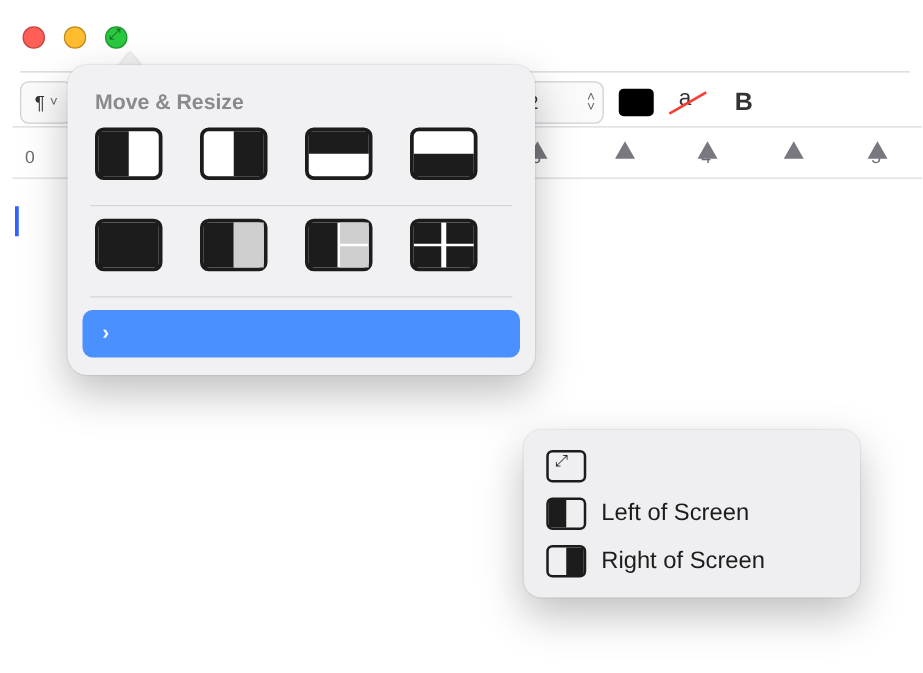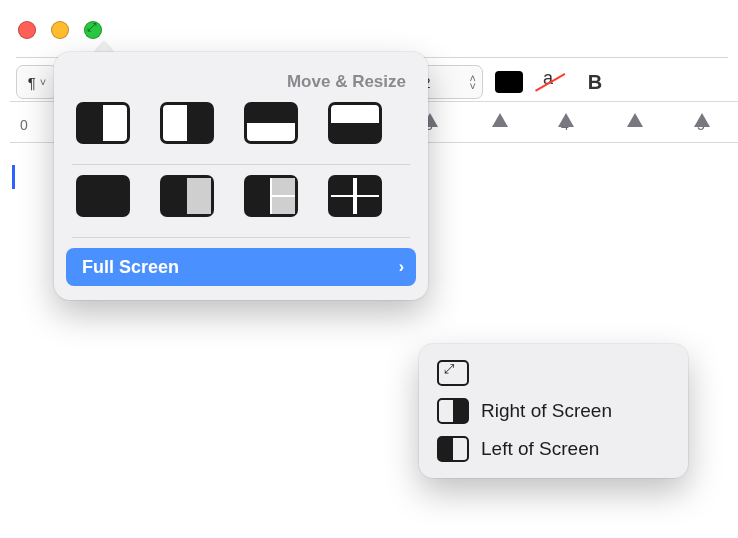--- a/index.html
+++ b/index.html
@@ -27,21 +27,21 @@
   .bold{font-weight:700;font-size:20px;color:#333;width:24px;text-align:center;}
 
   .ruler{position:absolute;left:10px;right:0;top:101px;height:40px;border-top:1px solid #d9d9dd;border-bottom:1px solid #d9d9dd;background:#fff;}
   .ruler .ticks{position:relative;height:100%;}
   .tick{position:absolute;top:0;width:1px;height:9px;background:#bdbdc2;}
   .tick.num{height:0;}
   .tick .n{position:absolute;top:15px;left:-4px;font-size:14px;color:#6c6c70;}
   .ruler .tri{position:absolute;top:11px;width:0;height:0;border-left:8px solid transparent;border-right:8px solid transparent;border-bottom:14px solid #787880;}
   .cursor{position:absolute;left:12px;top:165px;width:3px;height:24px;background:#2f62ff;}
 
-  .menu{position:absolute;left:54px;top:52px;width:358px;background:#f1f1f4;border-radius:16px;box-shadow:0 14px 34px rgba(0,0,0,.25),0 0 0 1px rgba(0,0,0,.06);padding:14px 8px 10px 8px;text-align:right;}
+  .menu{position:absolute;left:54px;top:52px;width:358px;background:#f1f1f4;border-radius:16px;box-shadow:0 14px 34px rgba(0,0,0,.25),0 0 0 1px rgba(0,0,0,.06);padding:14px 8px 10px 8px;}
   .menu h4{margin:6px 14px 10px 14px;font-size:17px;font-weight:600;color:#8a8a8e;}
   .icon-row{display:flex;gap:30px;padding:0 14px 16px 14px;}
   .wicon{width:48px;height:36px;border:3px solid #1c1c1c;border-radius:7px;position:relative;background:#fff;}
   .wicon .fill{position:absolute;background:#1c1c1c;}
   .sep{height:1px;background:#d5d5d9;margin:4px 10px 10px 10px;}
   .fs-row{margin:6px 4px 4px 4px;background:#4a90ff;color:#fff;border-radius:8px;height:38px;display:flex;align-items:center;justify-content:space-between;padding:0 12px 0 16px;font-size:18px;font-weight:600;}
   .fs-row .chev-r{font-size:16px;color:#fff;}
 
   
   .half-gray::after{content:"";position:absolute;right:0;top:0;bottom:0;width:50%;background:#cfcfcf;}
@@ -140,38 +140,37 @@
       </div>
       <div class="wicon">
         <div class="fill" style="left:0;top:0;width:46%;height:46%;"></div>
         <div class="fill" style="right:0;top:0;width:46%;height:46%;"></div>
         <div class="fill" style="left:0;bottom:0;width:46%;height:46%;"></div>
         <div class="fill" style="right:0;bottom:0;width:46%;height:46%;"></div>
       </div>
     </div>
     <div class="sep"></div>
     <div class="fs-row">
-      <span>Full Screen</span>
       <span class="chev-r">›</span>
     </div>
   </div>
 
   <div class="submenu">
     <div class="sm-item">
       <div class="sm-icon">
         <span style="position:absolute;left:5px;top:-1px;font-size:13px;">⤢</span>
       </div>
     </div>
     <div class="sm-item">
       <div class="sm-icon">
+          <div class="f" style="left:0;top:0;bottom:0;width:50%;"></div>
+        </div>
+      <span>Left of Screen</span>
+    </div>
+    <div class="sm-item">
+      <div class="sm-icon">
           <div class="f" style="right:0;top:0;bottom:0;width:50%;"></div>
         </div>
       <span>Right of Screen</span>
-    </div>
-    <div class="sm-item">
-      <div class="sm-icon">
-          <div class="f" style="left:0;top:0;bottom:0;width:50%;"></div>
-        </div>
-      <span>Left of Screen</span>
     </div>
   </div>
 
 </div>
 
 </body></html>

